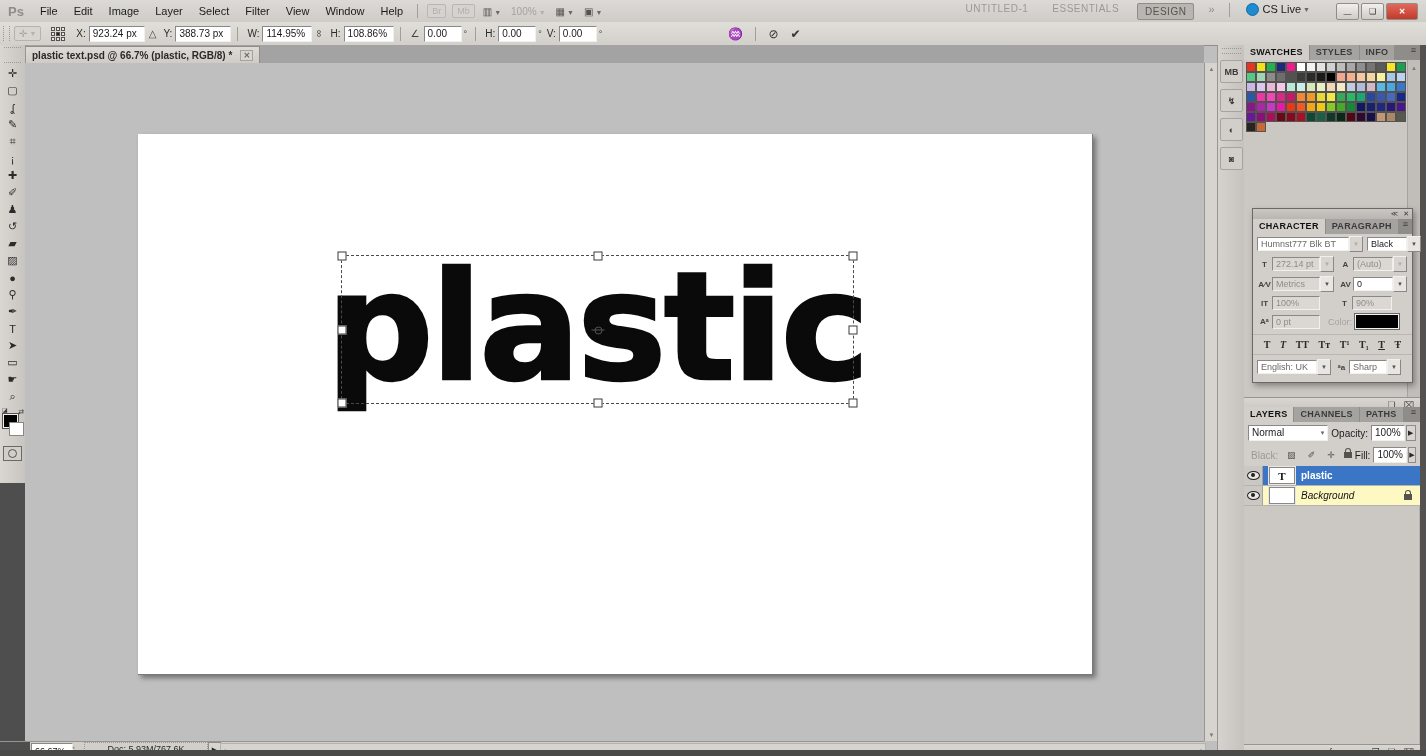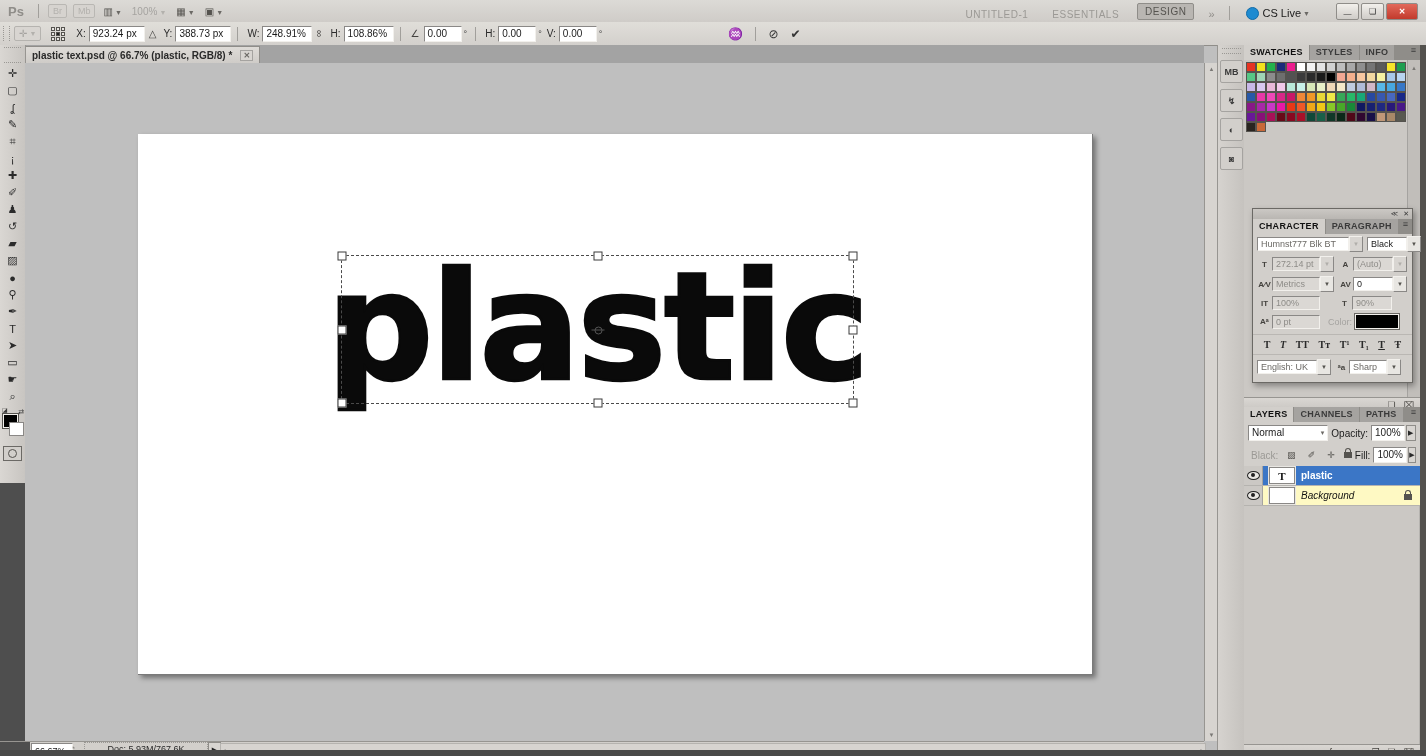--- a/index.html
+++ b/index.html
@@ -7,21 +7,21 @@
   .app{position:relative;width:1426px;height:756px;overflow:hidden;background:#bfbfbf;font-size:11px;color:#1a1a1a;}
   .abs{position:absolute;}
   
   .menubar{left:0;top:0;width:1426px;height:22px;background:linear-gradient(#dcdad6,#cfccc8);border-bottom:1px solid #979591;display:flex;align-items:center;}
   .ps-logo{font-weight:bold;font-size:13px;color:#8f8d89;padding:0 8px 0 8px;}
   .menu-item{padding:2px 8px;font-size:11px;color:#1a1a1a;cursor:default;}
   .mb-sep{width:1px;height:14px;background:#a19f9b;margin:0 6px;}
   .mb-btn{font-size:9px;color:#b3b1ad;border:1px solid #b9b7b3;background:#d6d3cf;border-radius:2px;padding:1px 4px;margin:0 3px;}
   .mb-ico{font-size:10px;color:#55534f;margin:0 2px;padding:1px 3px;}
   .dd-arrow{font-size:7px;color:#6b6965;margin-left:2px;}
-  .mb-right{margin-left:auto;display:flex;align-items:flex-end;}
+  .mb-right{margin-left:auto;display:flex;align-items:flex-start;}
   .ws-item{font-size:10px;color:#9b9995;letter-spacing:.5px;margin:0 12px;}
   .ws-active{background:#b9b6b2;border:1px solid #8f8d89;border-radius:2px;color:#55534f;padding:2px 7px;margin:0 6px;}
   .chev{color:#8f8d89;font-size:11px;margin:0 8px;}
   .cslive{display:flex;align-items:center;margin:0 10px;}
   .cslive-ball{width:11px;height:11px;border-radius:50%;background:#1e8bd1;border:1px solid #116ba8;margin-right:4px;}
   .winbtns{display:flex;margin:0 8px 0 14px;}
   .winbtn{width:21px;height:15px;border:1px solid #8f8d89;background:linear-gradient(#f2f0ec,#cfccc8);margin-left:2px;display:flex;align-items:center;justify-content:center;font-size:8px;color:#2a2a2a;border-radius:2px;}
   .winbtn.close{background:linear-gradient(#e2695b,#c23a2c);color:#fff;font-weight:bold;width:30px;}
   
   .optionsbar{left:0;top:22px;width:1426px;height:23px;background:linear-gradient(#e0ded9,#d3d0cc);border-bottom:1px solid #8f8d89;display:flex;align-items:center;}
@@ -131,20 +131,32 @@
   .playbtn{position:absolute;left:208px;top:0px;width:11px;height:13px;border:1px solid #8f8d89;background:#d8d5d1;font-size:7px;text-align:center;line-height:13px;color:#222;}
   .bottomdark{left:0;top:750px;width:1426px;height:6px;background:#4a4a48;}
 </style>
 </head>
 <body>
 
 <div class="app">
 
   <div class="abs menubar">
     <span class="ps-logo">Ps</span>
+    <div style="display:flex">
+
+    <span class="menu-item">File</span>
+        <span class="menu-item">Edit</span>
+        <span class="menu-item">Image</span>
+        <span class="menu-item">Layer</span>
+        <span class="menu-item">Select</span>
+        <span class="menu-item">Filter</span>
+        <span class="menu-item">View</span>
+        <span class="menu-item">Window</span>
+        <span class="menu-item">Help</span>
+      </div>
     <span class="mb-sep"></span>
     <span class="mb-btn">Br</span>
     <span class="mb-btn">Mb</span>
     <span class="mb-ico"><span>▥</span><span class="dd-arrow">▼</span></span>
     <span class="mb-ico" style="color:#a5a3a0"><span>100%</span><span class="dd-arrow" style="color:#b3b1ad">▼</span></span>
     <span class="mb-ico"><span>▦</span><span class="dd-arrow">▼</span></span>
     <span class="mb-ico"><span>▣</span><span class="dd-arrow">▼</span></span>
     <div class="mb-right">
       <span class="ws-item">UNTITLED-1</span>
       <span class="ws-item">ESSENTIALS</span>
@@ -183,21 +195,21 @@
         <i></i>
         <i></i>
     </span>
     <span class="opt-lbl">X:</span>
     <span class="field" style="width:48px">923.24 px</span>
     <span class="opt-ico">△</span>
     <span class="opt-lbl">Y:</span>
     <span class="field" style="width:48px">388.73 px</span>
     <span class="mb-sep"></span>
     <span class="opt-lbl">W:</span>
-    <span class="field" style="width:42px">248.91%</span>
+    <span class="field" style="width:42px">114.95%</span>
     <span class="opt-ico rot90">∞</span>
     <span class="opt-lbl">H:</span>
     <span class="field" style="width:42px">108.86%</span>
     <span class="mb-sep"></span>
     <span class="opt-ico">∠</span>
     <span class="field" style="width:30px">0.00</span>
     <span class="deg">°</span>
     <span class="mb-sep"></span>
     <span class="opt-lbl">H:</span>
     <span class="field" style="width:30px">0.00</span>

